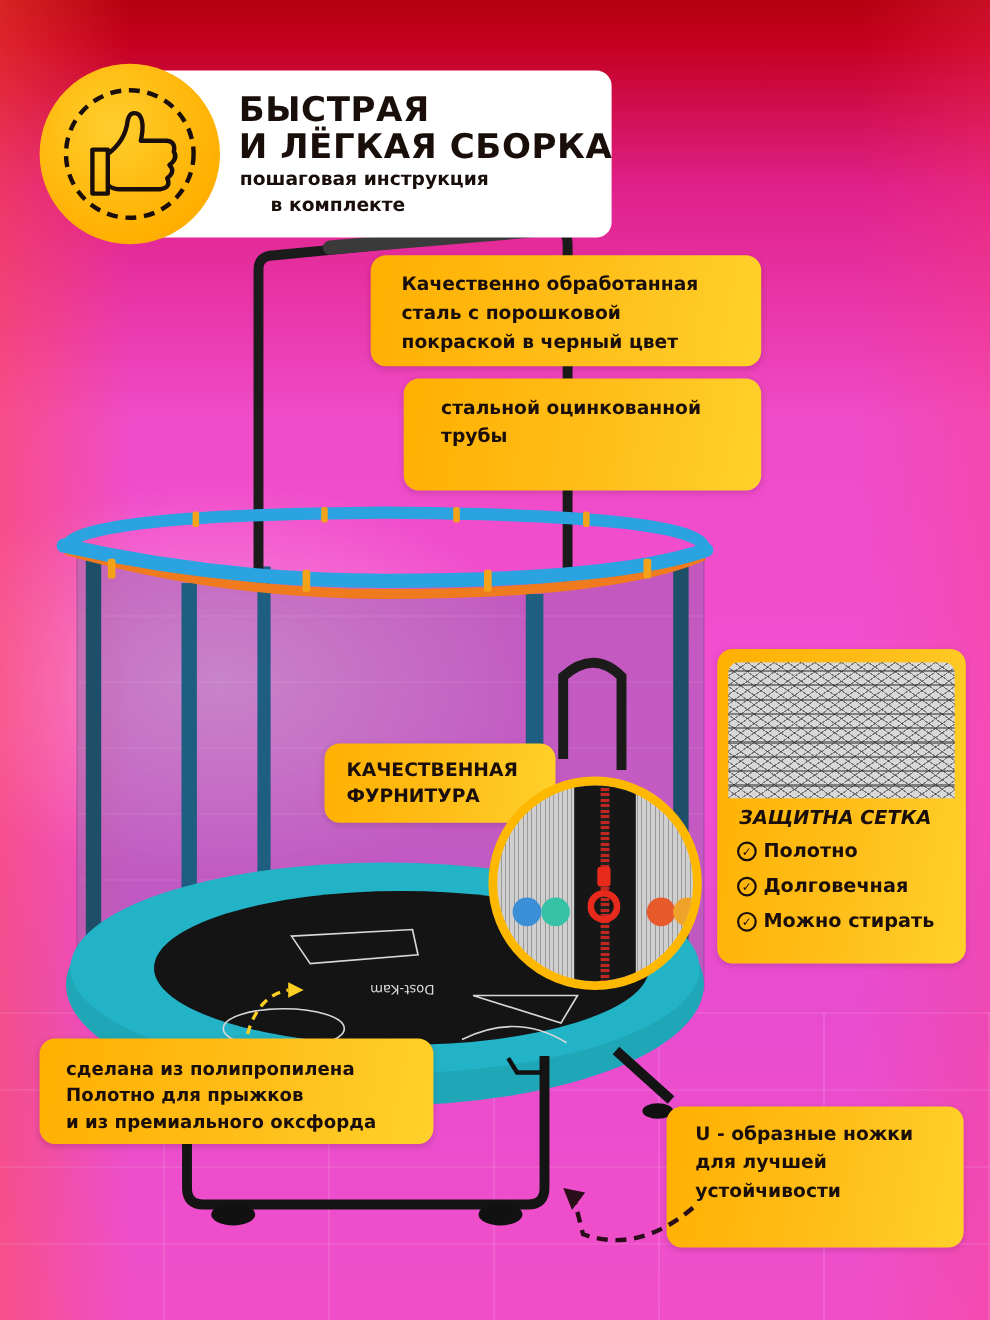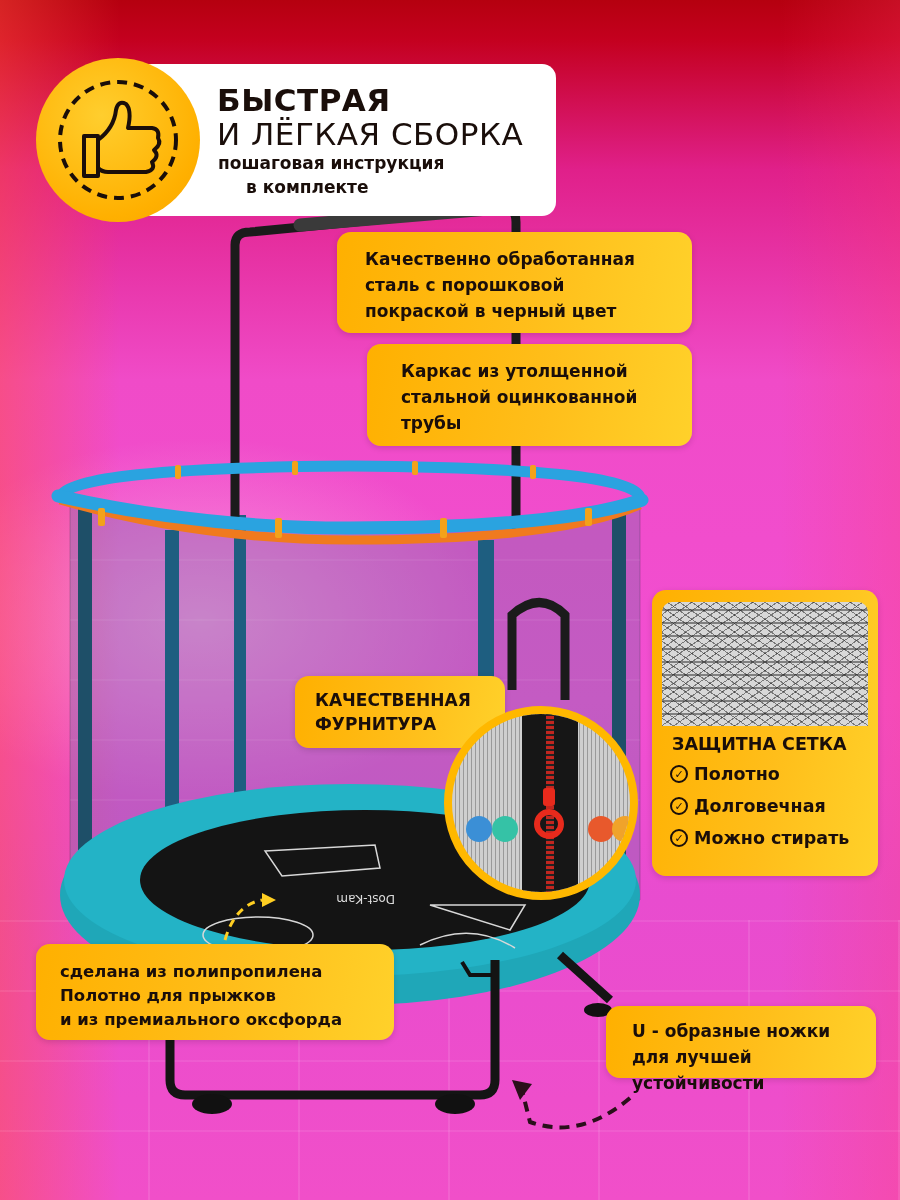--- a/index.html
+++ b/index.html
@@ -38,41 +38,41 @@
     position: absolute; left: 120px; top: 64px; width: 436px; height: 152px;
     background: #fff; border-radius: 14px;
   }
   .badge {
     position: absolute; left: 36px; top: 58px; width: 164px; height: 164px;
     border-radius: 50%;
     background: radial-gradient(circle at 40% 35%, #ffce2e, #ffb000 70%, #f5a400);
   }
   .badge svg { position: absolute; left: 0; top: 0; }
   .title1 { position: absolute; left: 217px; top: 82px; font-size: 31px; font-weight: bold; color: #1a0e0a; letter-spacing: 0.5px; line-height: 36px; }
-  .title2 { position: absolute; left: 217px; top: 116px; font-size: 31px; font-weight: normal; color: #1a0e0a; letter-spacing: 0.5px; line-height: 36px; white-space: nowrap; }
+  .title2 { position: absolute; left: 217px; top: 116px; font-size: 31px; font-weight: bold; color: #1a0e0a; letter-spacing: 0.5px; line-height: 36px; white-space: nowrap; }
   .sub1 { position: absolute; left: 218px; top: 152px; font-size: 17px; font-weight: bold; color: #1a0e0a; line-height: 22px; }
   .sub2 { position: absolute; left: 218px; top: 176px; font-size: 17px; font-weight: bold; color: #1a0e0a; line-height: 22px; margin-left: 28px; }
 
   .c1 { left: 337px; top: 232px; width: 355px; height: 101px; padding: 14px 12px 0 28px; font-size: 17px; line-height: 26px; }
   .c2 { left: 367px; top: 344px; width: 325px; height: 102px; padding: 14px 0 0 34px; font-size: 17px; line-height: 26px; }
   .c3 { left: 295px; top: 676px; width: 210px; height: 72px; padding: 12px 0 11px 20px; font-size: 17px; line-height: 24px; }
   .c4 { left: 36px; top: 944px; width: 358px; height: 96px; padding: 16px 0 0 24px; font-size: 16.5px; line-height: 24px; }
-  .c5 { left: 606px; top: 1006px; width: 270px; height: 72px; padding: 12px 0 0 26px; font-size: 17px; line-height: 26px; }
+  .c5 { left: 606px; top: 1006px; width: 270px; height: 128px; padding: 12px 0 0 26px; font-size: 17px; line-height: 26px; }
 
   .netcard { left: 652px; top: 590px; width: 226px; height: 286px; padding: 0; }
   .netimg {
     position: absolute; left: 10px; top: 12px; width: 206px; height: 124px;
     border-radius: 10px 10px 0 0;
     background-color: #d8d8d8;
     background-image:
       repeating-linear-gradient(35deg, transparent 0 6px, rgba(40,40,40,0.55) 6px 7px),
       repeating-linear-gradient(-35deg, transparent 0 6px, rgba(40,40,40,0.55) 6px 7px),
       repeating-linear-gradient(0deg, transparent 0 11px, rgba(20,20,20,0.45) 11px 13px);
   }
-  .nettitle { position: absolute; left: 20px; top: 144px; font-size: 17.5px; font-weight: bold; white-space: nowrap; }
+  .nettitle { position: absolute; left: 20px; top: 144px; font-size: 17.5px; font-weight: bold; white-space: nowrap; font-style: italic; }
   .netitem { position: absolute; left: 18px; font-size: 17.5px; font-weight: bold; white-space: nowrap; display: flex; align-items: center; gap: 6px; }
   .check {
     width: 18px; height: 18px; border: 2px solid #1a0e0a; border-radius: 50%;
     display: inline-flex; align-items: center; justify-content: center; font-size: 11px; line-height: 1;
   }
 
   .zipcircle {
     position: absolute; left: 444px; top: 706px; width: 194px; height: 194px; border-radius: 50%;
     border: 8px solid #ffb800; overflow: hidden;
     background:
@@ -170,21 +170,20 @@
 <div class="sub1">пошаговая инструкция</div>
 <div class="sub2">в комплекте</div>
 
 <div class="card c1">
   <div>Качественно обработанная</div>
   <div>сталь с порошковой</div>
   <div>покраской в черный цвет</div>
 </div>
 
 <div class="card c2">
-  <div>Каркас из утолщенной</div>
   <div>стальной оцинкованной</div>
   <div>трубы</div>
 </div>
 
 <div class="card netcard">
   <div class="netimg"></div>
   <div class="nettitle">ЗАЩИТНА СЕТКА</div>
   <div class="netitem" style="top:174px">
     <span class="check">✓</span>
     <span>Полотно</span>

